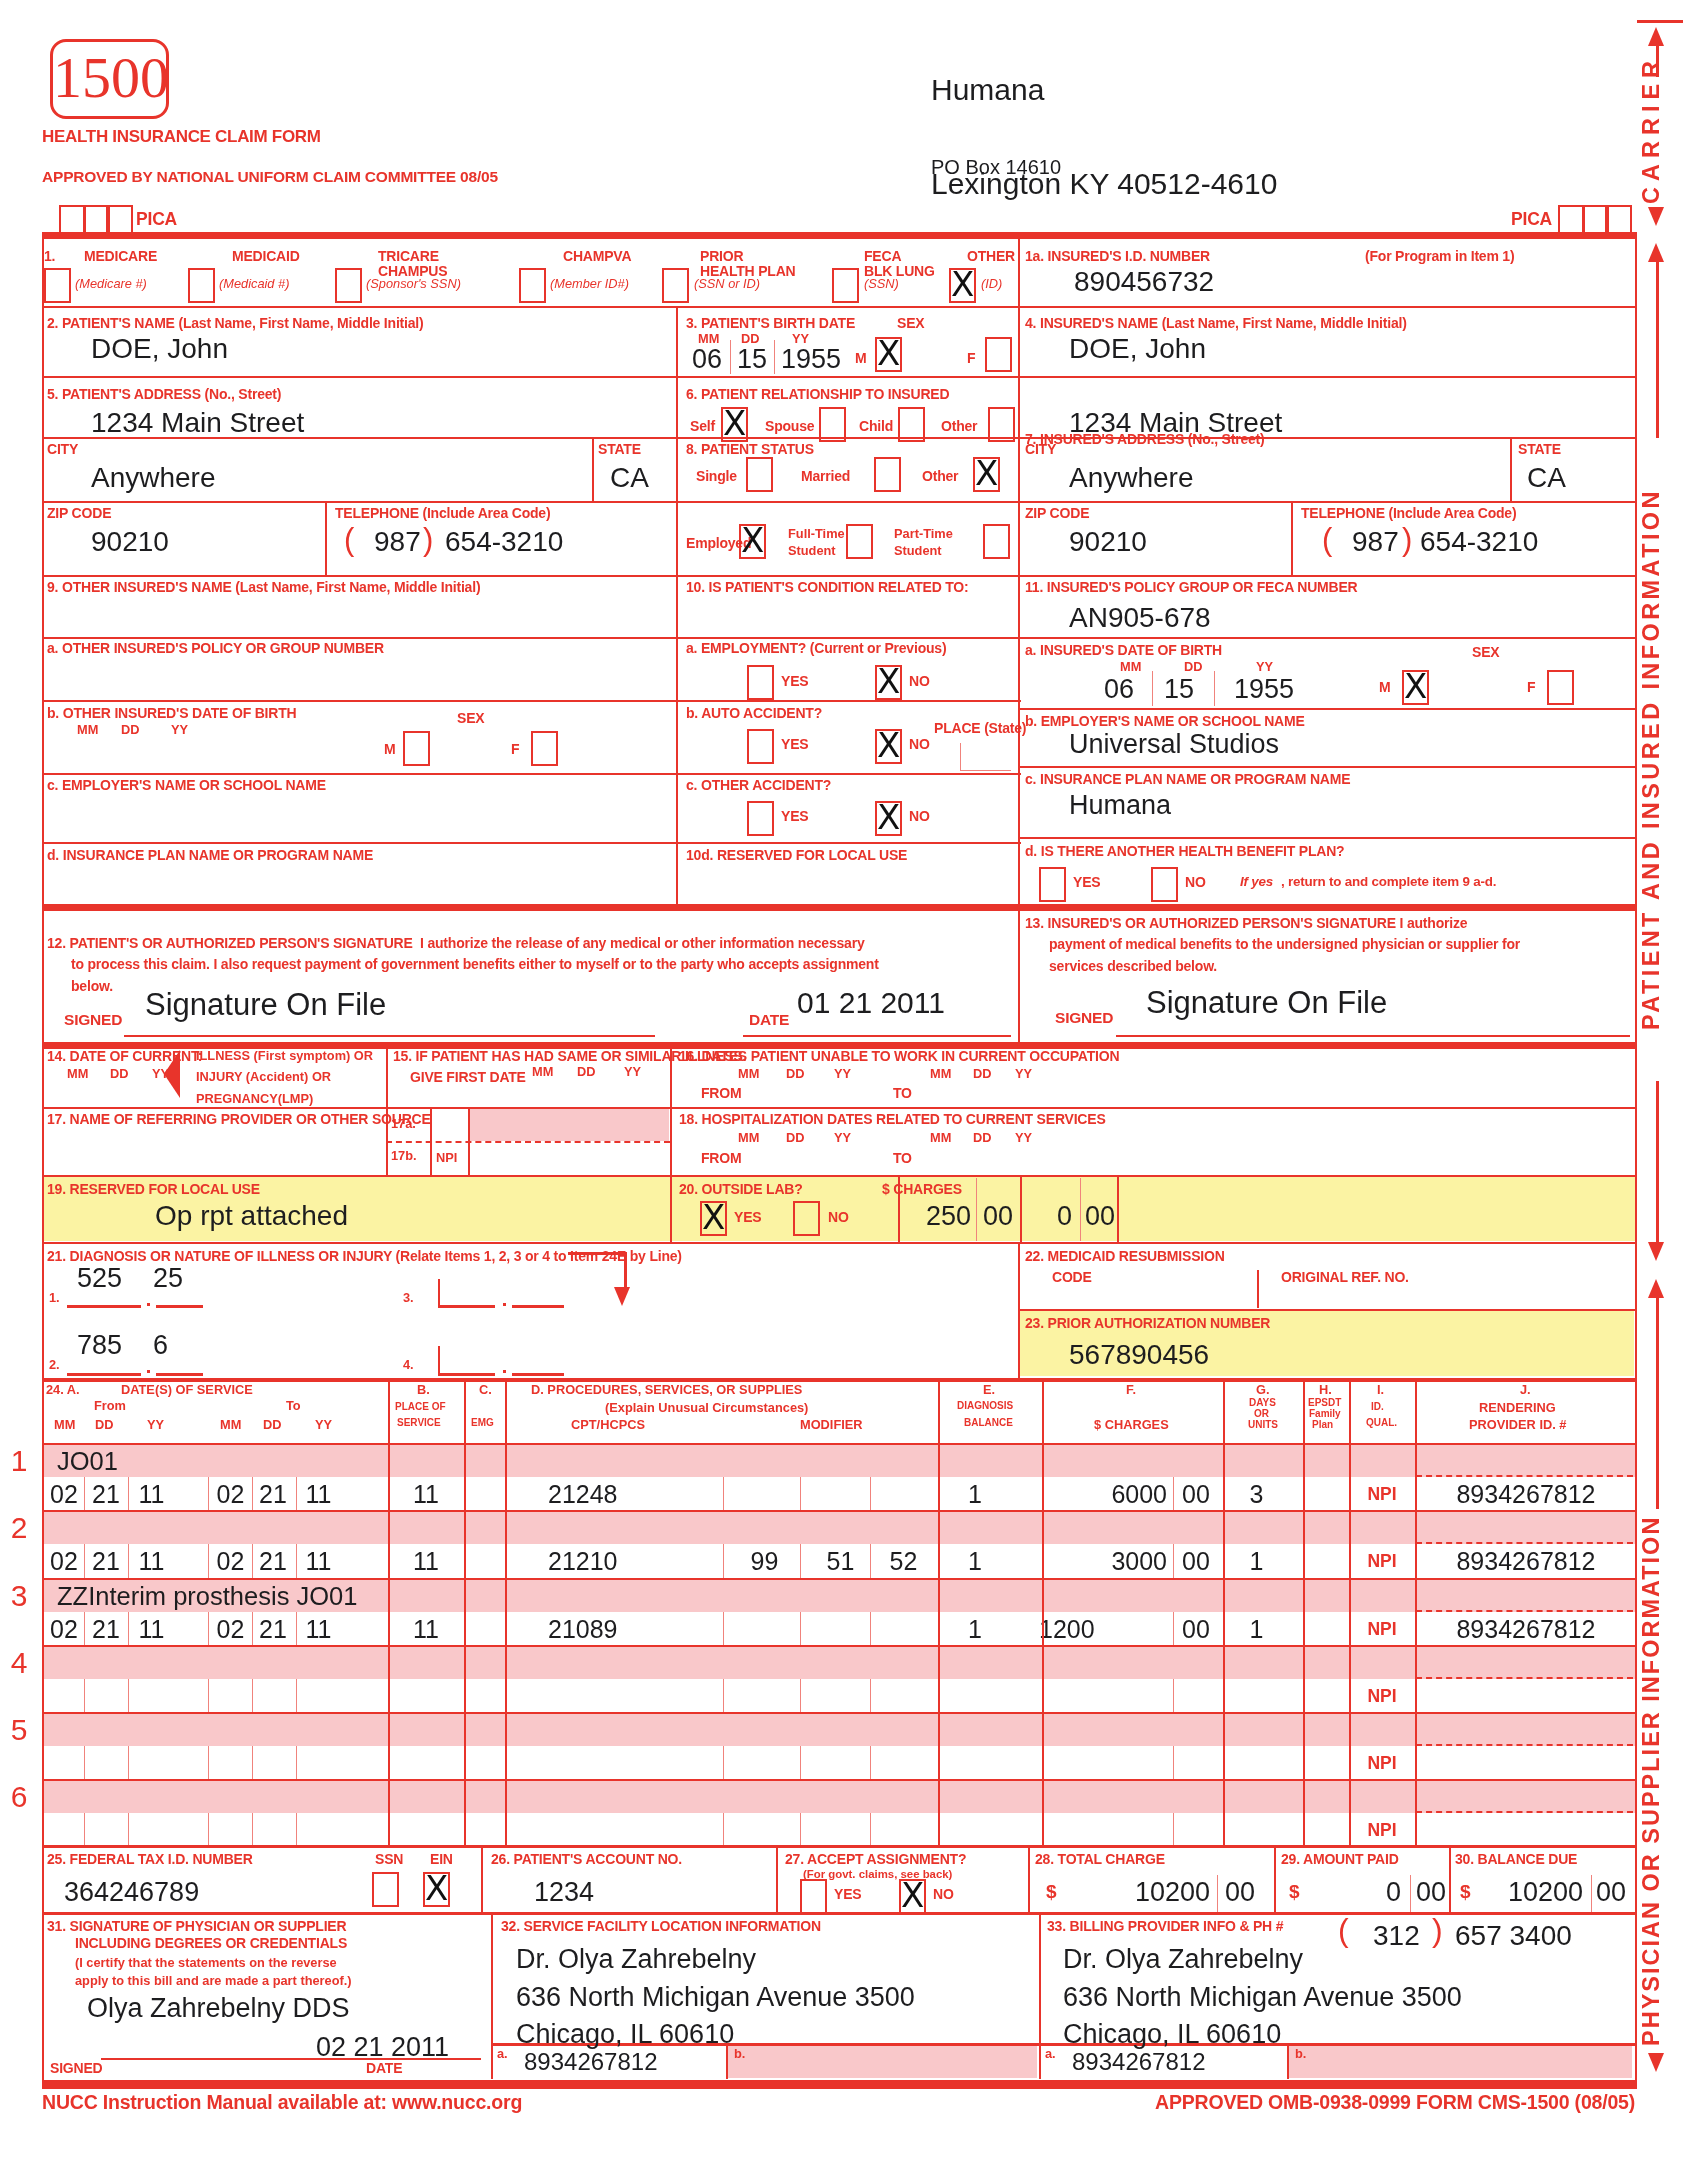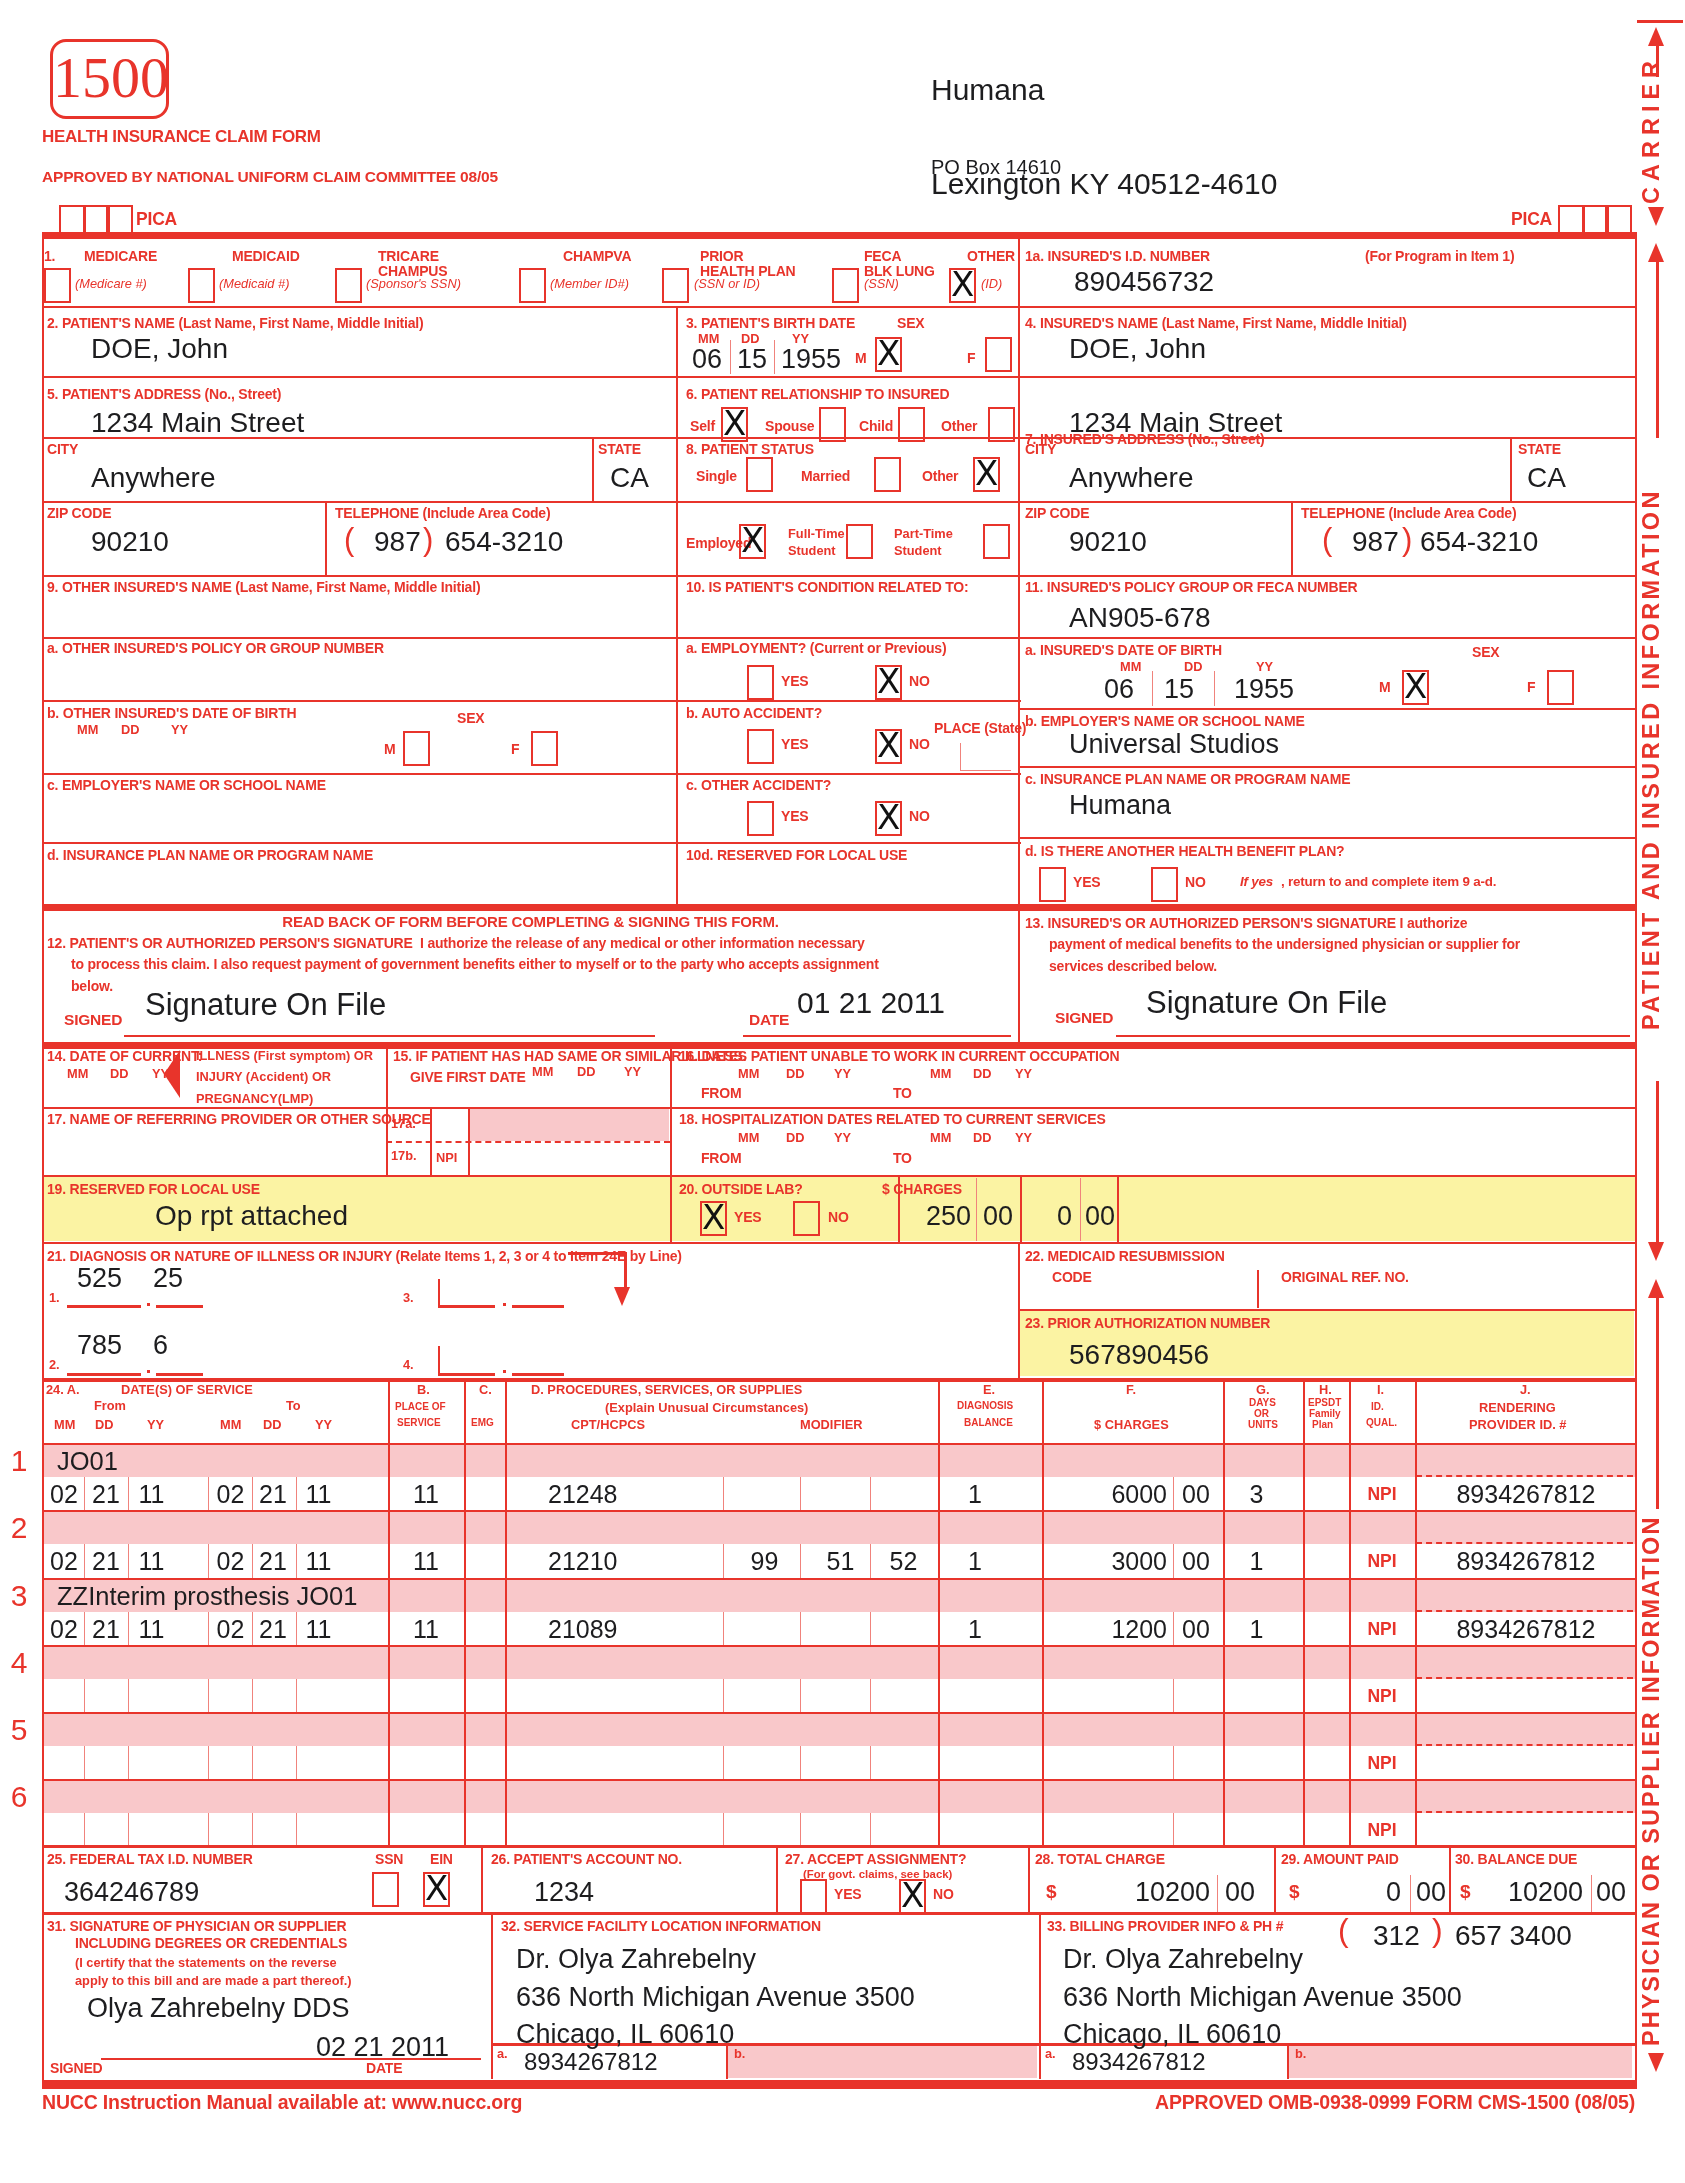--- a/index.html
+++ b/index.html
@@ -239,21 +239,20 @@
   <div class="rl" style="left:47px;top:848px;">d. INSURANCE PLAN NAME OR PROGRAM NAME</div>
   <div class="rl" style="left:686px;top:848px;">10d. RESERVED FOR LOCAL USE</div>
   <div class="rl" style="left:1025px;top:844px;">d. IS THERE ANOTHER HEALTH BENEFIT PLAN?</div>
   <span class="cb" style="left:1039px;top:867px;"></span>
   <div class="rl" style="left:1073px;top:875px;">YES</div>
   <span class="cb" style="left:1151px;top:867px;"></span>
   <div class="rl" style="left:1185px;top:875px;">NO</div>
   <div class="rl" style="left:1240px;top:875px;font-style:italic;font-size:13.4px;">If yes</div>
   <div class="rl" style="left:1281px;top:875px;font-weight:600;font-size:13.4px;">, return to and complete item 9 a-d.</div>
 
-  <div class="rl" style="left:42px;top:914px;width:977px;text-align:center;font-size:15px;">READ BACK OF FORM BEFORE COMPLETING &amp; SIGNING THIS FORM.</div>
   <div style="position:absolute;left:47px;top:936px;white-space:nowrap;z-index:4;">
     <span class="rl" style="position:static;">12. PATIENT'S OR AUTHORIZED PERSON'S SIGNATURE</span><span class="rl" style="position:static;font-weight:600;white-space:pre;">  I authorize the release of any medical or other information necessary</span>
   </div>
   <div class="rl" style="left:71px;top:957px;font-weight:600;">to process this claim. I also request payment of government benefits either to myself or to the party who accepts assignment</div>
   <div class="rl" style="left:71px;top:979px;font-weight:600;">below.</div>
   <div class="rl" style="left:64px;top:1012px;font-size:15.5px;">SIGNED</div>
   <div class="tv tv46" style="left:145px;top:989px;">Signature On File</div>
   <i class="hl" style="left:124px;top:1035px;width:531px;"></i>
   <div class="rl" style="left:749px;top:1012px;font-size:15.5px;">DATE</div>
   <div class="tv" style="left:797px;top:988px;font-size:30px;">01 21 2011</div>
@@ -475,21 +474,21 @@
       <div class="tvc" style="left:210px;width:41px;">02</div>
       <div class="tvc" style="left:251px;width:44px;">21</div>
       <div class="tvc" style="left:295px;width:47px;">11</div>
       <div class="tvc" style="left:388px;width:76px;">11</div>
       <div class="tvc" style="left:464px;width:42px;"></div>
       <div class="tvc" style="left:538px;width:161px;text-align:left;padding-left:10px;">21089</div>
       <div class="tvc" style="left:729px;width:71px;"></div>
       <div class="tvc" style="left:800px;width:71px;"></div>
       <div class="tvc" style="left:870px;width:67px;"></div>
       <div class="tvc" style="left:938px;width:74px;">1</div>
-      <div class="tvc" style="left:1039px;width:128px;text-align:right;">1200</div>
+      <div class="tvc" style="left:1039px;width:128px;text-align:left;">1200</div>
       <div class="tvc" style="left:1182px;width:40px;text-align:left;">00</div>
       <div class="tvc" style="left:1223px;width:67px;">1</div>
       <div class="tvc" style="left:1303px;width:46px;"></div>
       <div class="npi">NPI</div>
       <div class="tvc" style="left:1418px;width:216px;">8934267812</div>
     </div>
       <div class="svcrow" style="top: 1645px;">
       <div class="pinkband"></div>
       <i class="sub" style="left:1416px;top:32px;width:217px;height:0;border-top:2px dashed var(--red);background:none;"></i>
       <div class="rnum">4</div>

